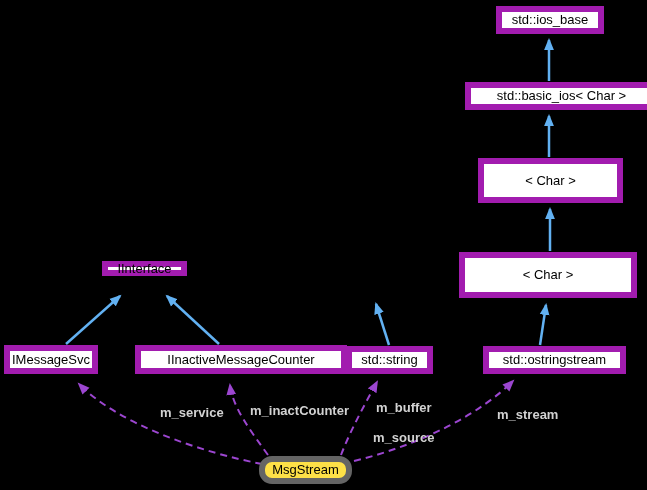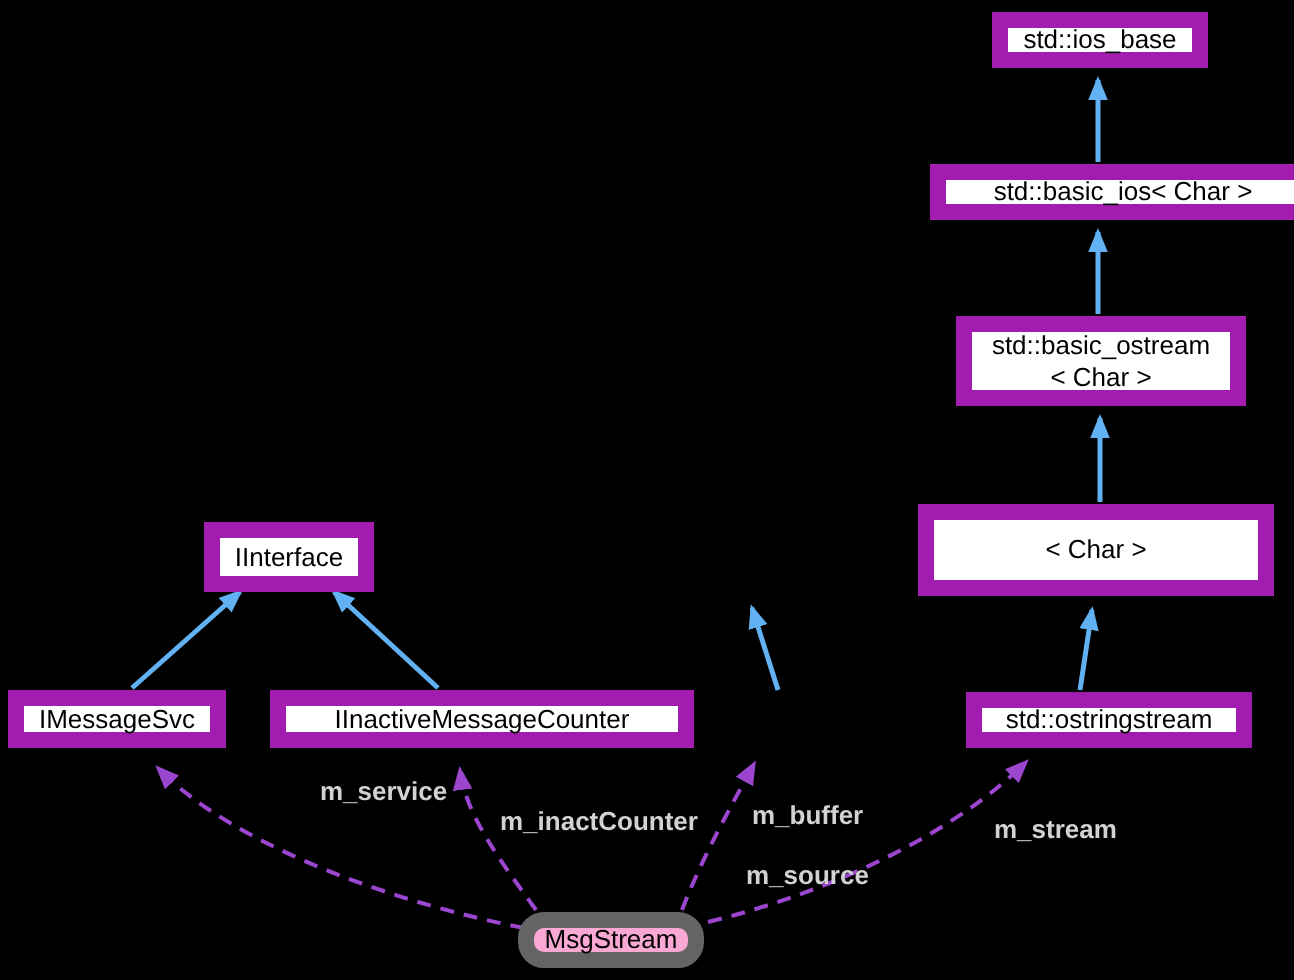--- a/index.html
+++ b/index.html
@@ -19,34 +19,34 @@
     position: absolute;
     left: 0;
     top: 0;
     width: 647px;
     height: 490px;
   }
   .node {
     position: absolute;
     box-sizing: border-box;
     background: #ffffff;
-    border: 8px solid #a21caf;
+    border: 6px solid #a21caf;
     color: #000000;
     font-size: 13px;
     line-height: 16px;
     display: flex;
     flex-direction: column;
     align-items: center;
     justify-content: center;
     text-align: center;
     white-space: nowrap;
     cursor: pointer;
   }
   .node.current {
-    background: #f9a8d4;
+    background: #fde047;
     border-color: #646464;
     cursor: default;
     border-radius: 13px;
   }
   .elabel {
     position: absolute;
     color: #d2d2d2;
     font-size: 13px;
     font-weight: bold;
     white-space: nowrap;
@@ -83,49 +83,51 @@
 
   <div class="node" style="left:496px; top:6px; width:108px; height:28px">
     <span>std::ios_base</span>
   </div>
 
   <div class="node" style="left:465px; top:82px; width:193px; height:28px">
     <span>std::basic_ios&lt; Char &gt;</span>
   </div>
 
   <div class="node" style="left:478px; top:158px; width:145px; height:45px">
-    <span>std::basic_ostream</span>
     <span>&lt; Char &gt;</span>
   </div>
 
   <div class="node" style="left:459px; top:252px; width:178px; height:46px">
     <span>&lt; Char &gt;</span>
   </div>
 
   <div class="node" style="left:483px; top:346px; width:143px; height:28px">
     <span>std::ostringstream</span>
   </div>
 
-  <div class="node" style="left:102px; top:261px; width:85px; height:35px">
+  <div class="node" style="left:102px; top:261px; width:85px; height:15px">
     <span>IInterface</span>
   </div>
 
-  <div class="node" style="left:4px; top:345px; width:109px; height:29px">
+  <div class="node" style="left:4px; top:345px; width:94px; height:29px">
     <span>IMessageSvc</span>
   </div>
 
   <div class="node" style="left:135px; top:345px; width:212px; height:29px">
     <span>IInactiveMessageCounter</span>
   </div>
 
 
+  <div class="node" style="left:346px; top:346px; width:87px; height:28px">
+    <span>std::string</span>
+  </div>
 
   <div class="node current" style="left:259px; top:456px; width:93px; height:28px">
     <span>MsgStream</span>
   </div>
 
-  <div class="elabel" style="left:160px; top:388px">m_service</div>
+  <div class="elabel" style="left:160px; top:405px">m_service</div>
   <div class="elabel" style="left:250px; top:403px">m_inactCounter</div>
   <div class="elabel" style="left:376px; top:400px">m_buffer</div>
   <div class="elabel" style="left:373px; top:430px">m_source</div>
   <div class="elabel" style="left:497px; top:407px">m_stream</div>
 
 </div>
 
 </body></html>

